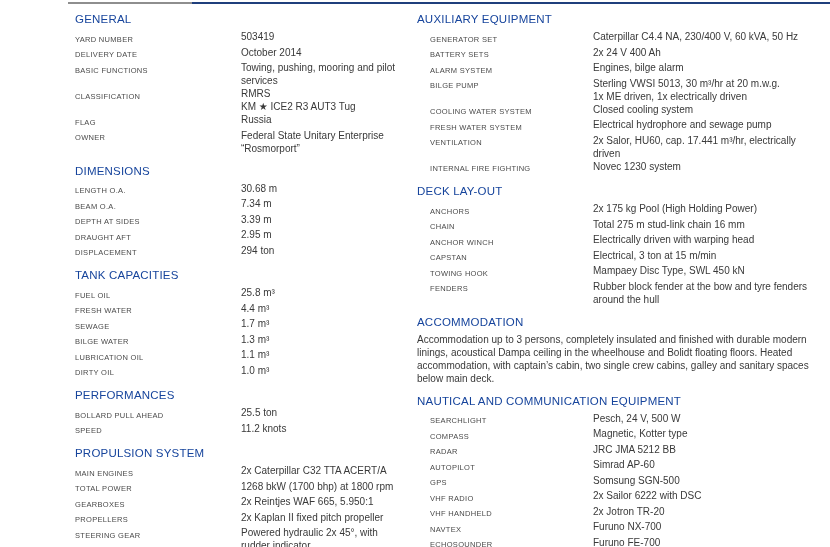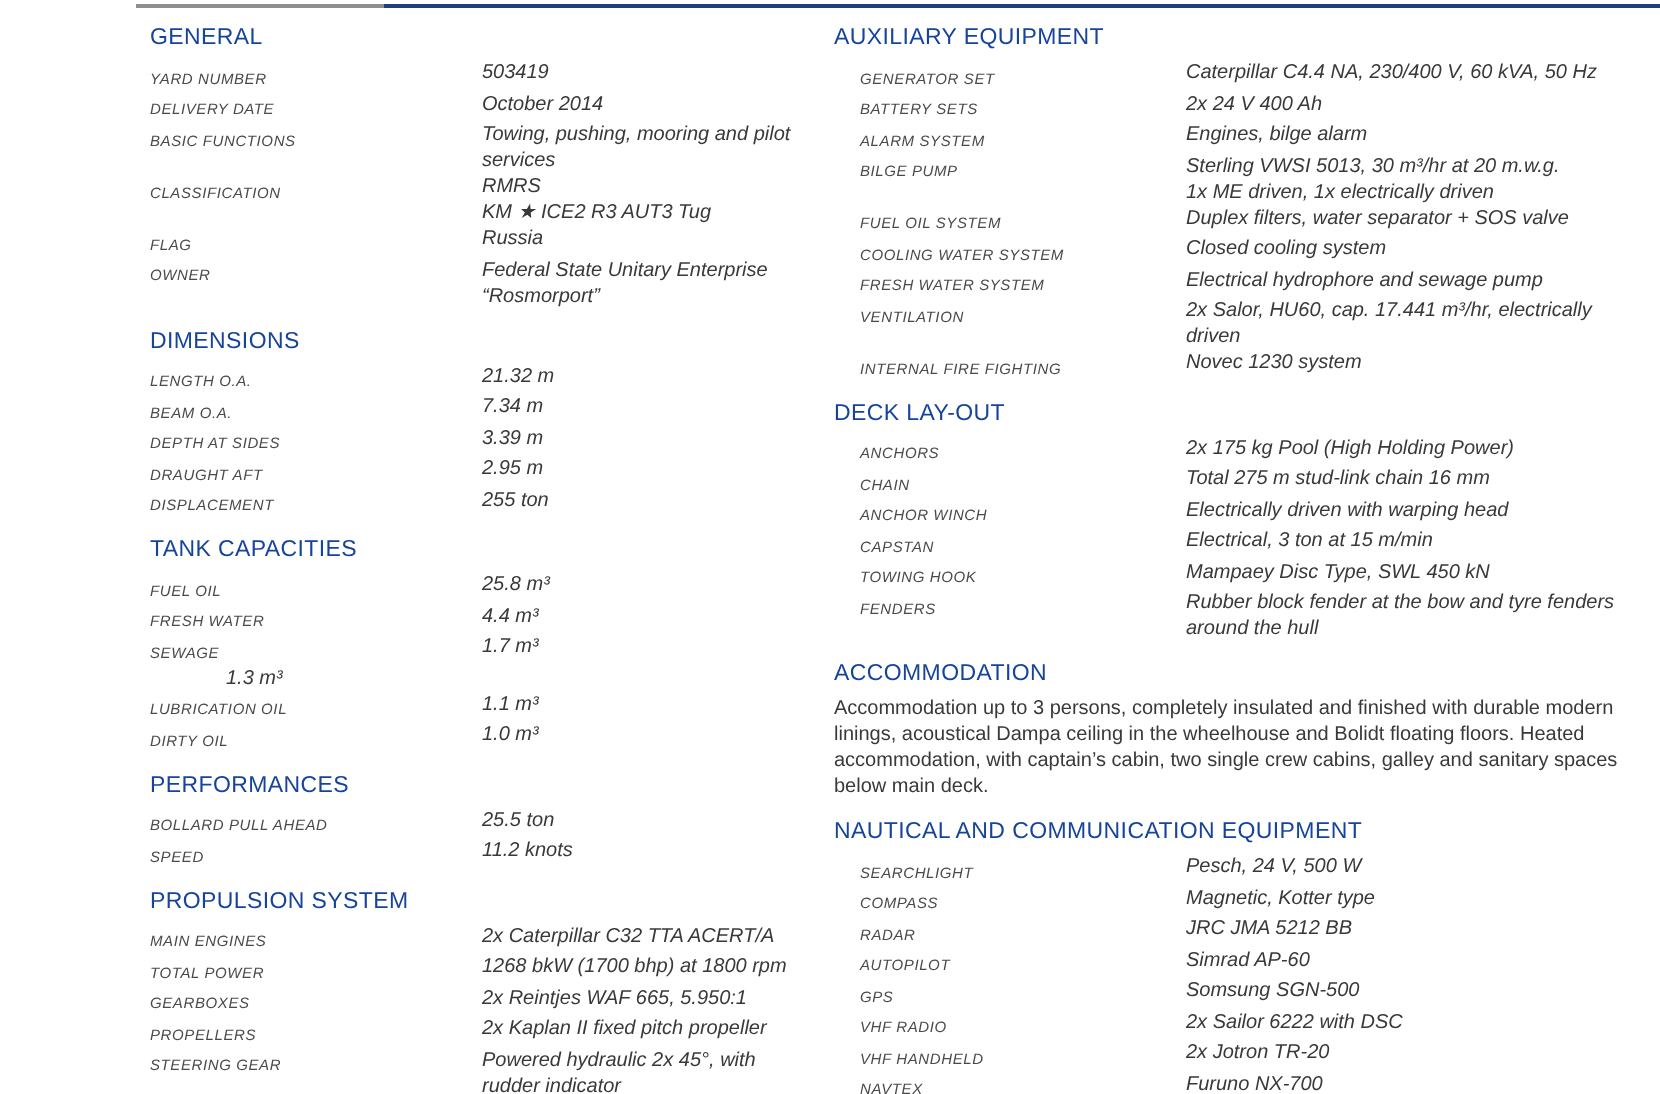--- a/index.html
+++ b/index.html
@@ -20,21 +20,21 @@
     padding:12px 8px 0 75px;
     box-sizing:border-box;
   }
   .col-left { flex:0 0 342px; width:342px; }
   .col-right { flex:1; min-width:0; }
   .section { margin:0 0 9px 0; }
   .section-title {
     font-size:11.5px; font-weight:normal; color:#16449c;
     margin:0 0 3px 0; letter-spacing:.2px; line-height:15px;
   }
-  .row { display:flex; align-items:flex-start; line-height:13px;font-style:italic; }
+  .row { display:flex; align-items:flex-start; line-height:13px; }
   .label {
     flex:0 0 128px;
     font-size:7.5px; color:#4a4a4a;
     letter-spacing:.3px; padding-top:2.5px;
     text-transform:uppercase;
   }
   .col-right .label { flex:0 0 125px;margin-left:13px; }
   .value { font-size:10px; color:#393939; white-space:pre-line;margin-left:38px; }
   .section-paragraph {
     font-size:10px; line-height:13px; color:#393939;
@@ -75,54 +75,55 @@
         <div class="row">
           <div class="label">OWNER</div>
           <div class="value">Federal State Unitary Enterprise
 “Rosmorport”</div>
         </div>
       </section>
       <section class="section">
         <h2 class="section-title">DIMENSIONS</h2>
         <div class="row">
           <div class="label">LENGTH O.A.</div>
-          <div class="value">21.32 m</div>
+          <div class="value">30.68 m</div>
         </div>
         <div class="row">
           <div class="label">BEAM O.A.</div>
           <div class="value">7.34 m</div>
         </div>
         <div class="row">
           <div class="label">DEPTH AT SIDES</div>
           <div class="value">3.39 m</div>
         </div>
         <div class="row">
           <div class="label">DRAUGHT AFT</div>
           <div class="value">2.95 m</div>
         </div>
         <div class="row">
           <div class="label">DISPLACEMENT</div>
-          <div class="value">255 ton</div>
+          <div class="value">294 ton</div>
         </div>
       </section>
       <section class="section">
         <h2 class="section-title">TANK CAPACITIES</h2>
         <div class="row">
           <div class="label">FUEL OIL</div>
           <div class="value">25.8 m³</div>
         </div>
         <div class="row">
           <div class="label">FRESH WATER</div>
           <div class="value">4.4 m³</div>
         </div>
         <div class="row">
           <div class="label">SEWAGE</div>
           <div class="value">1.7 m³</div>
         </div>
         <div class="row">
+          <div class="label">BILGE WATER</div>
           <div class="value">1.3 m³</div>
         </div>
         <div class="row">
           <div class="label">LUBRICATION OIL</div>
           <div class="value">1.1 m³</div>
         </div>
         <div class="row">
           <div class="label">DIRTY OIL</div>
           <div class="value">1.0 m³</div>
         </div>
@@ -175,24 +176,20 @@
           <div class="value">2x 24 V 400 Ah</div>
         </div>
         <div class="row">
           <div class="label">ALARM SYSTEM</div>
           <div class="value">Engines, bilge alarm</div>
         </div>
         <div class="row">
           <div class="label">BILGE PUMP</div>
           <div class="value">Sterling VWSI 5013, 30 m³/hr at 20 m.w.g.
 1x ME driven, 1x electrically driven</div>
-        </div>
-        <div class="row">
-          <div class="label">FUEL OIL SYSTEM</div>
-          <div class="value">Duplex filters, water separator + SOS valve</div>
         </div>
         <div class="row">
           <div class="label">COOLING WATER SYSTEM</div>
           <div class="value">Closed cooling system</div>
         </div>
         <div class="row">
           <div class="label">FRESH WATER SYSTEM</div>
           <div class="value">Electrical hydrophore and sewage pump</div>
         </div>
         <div class="row">

